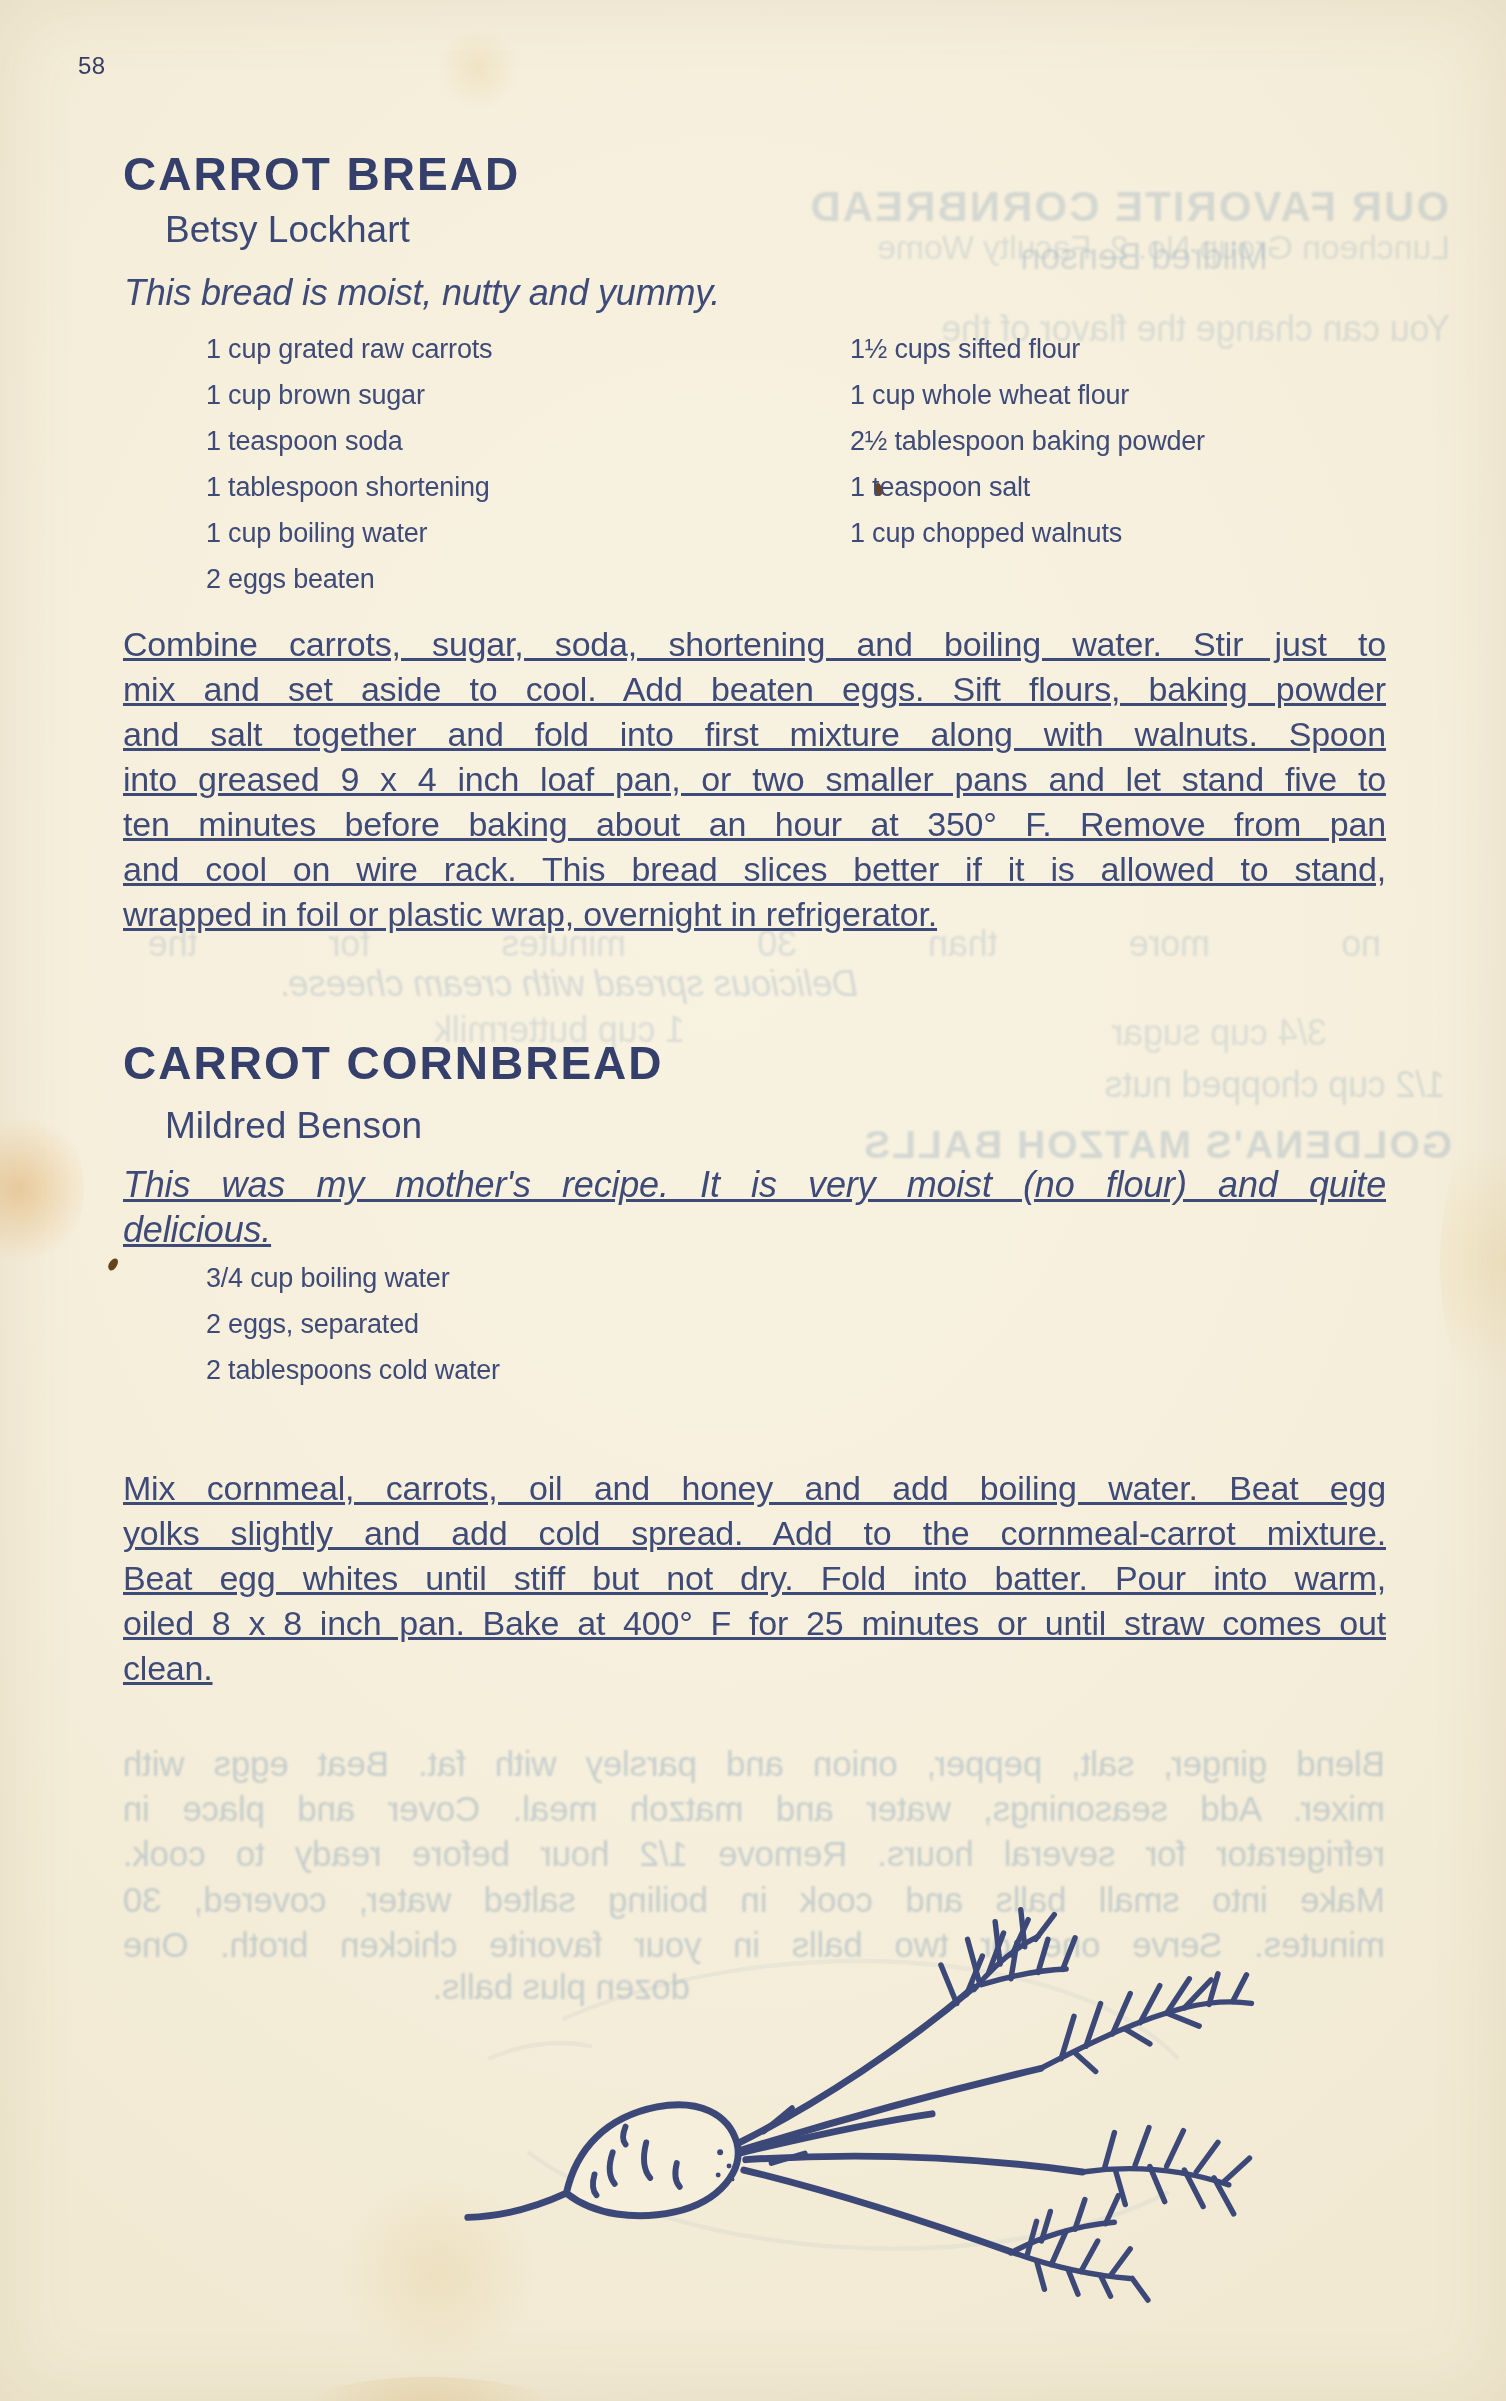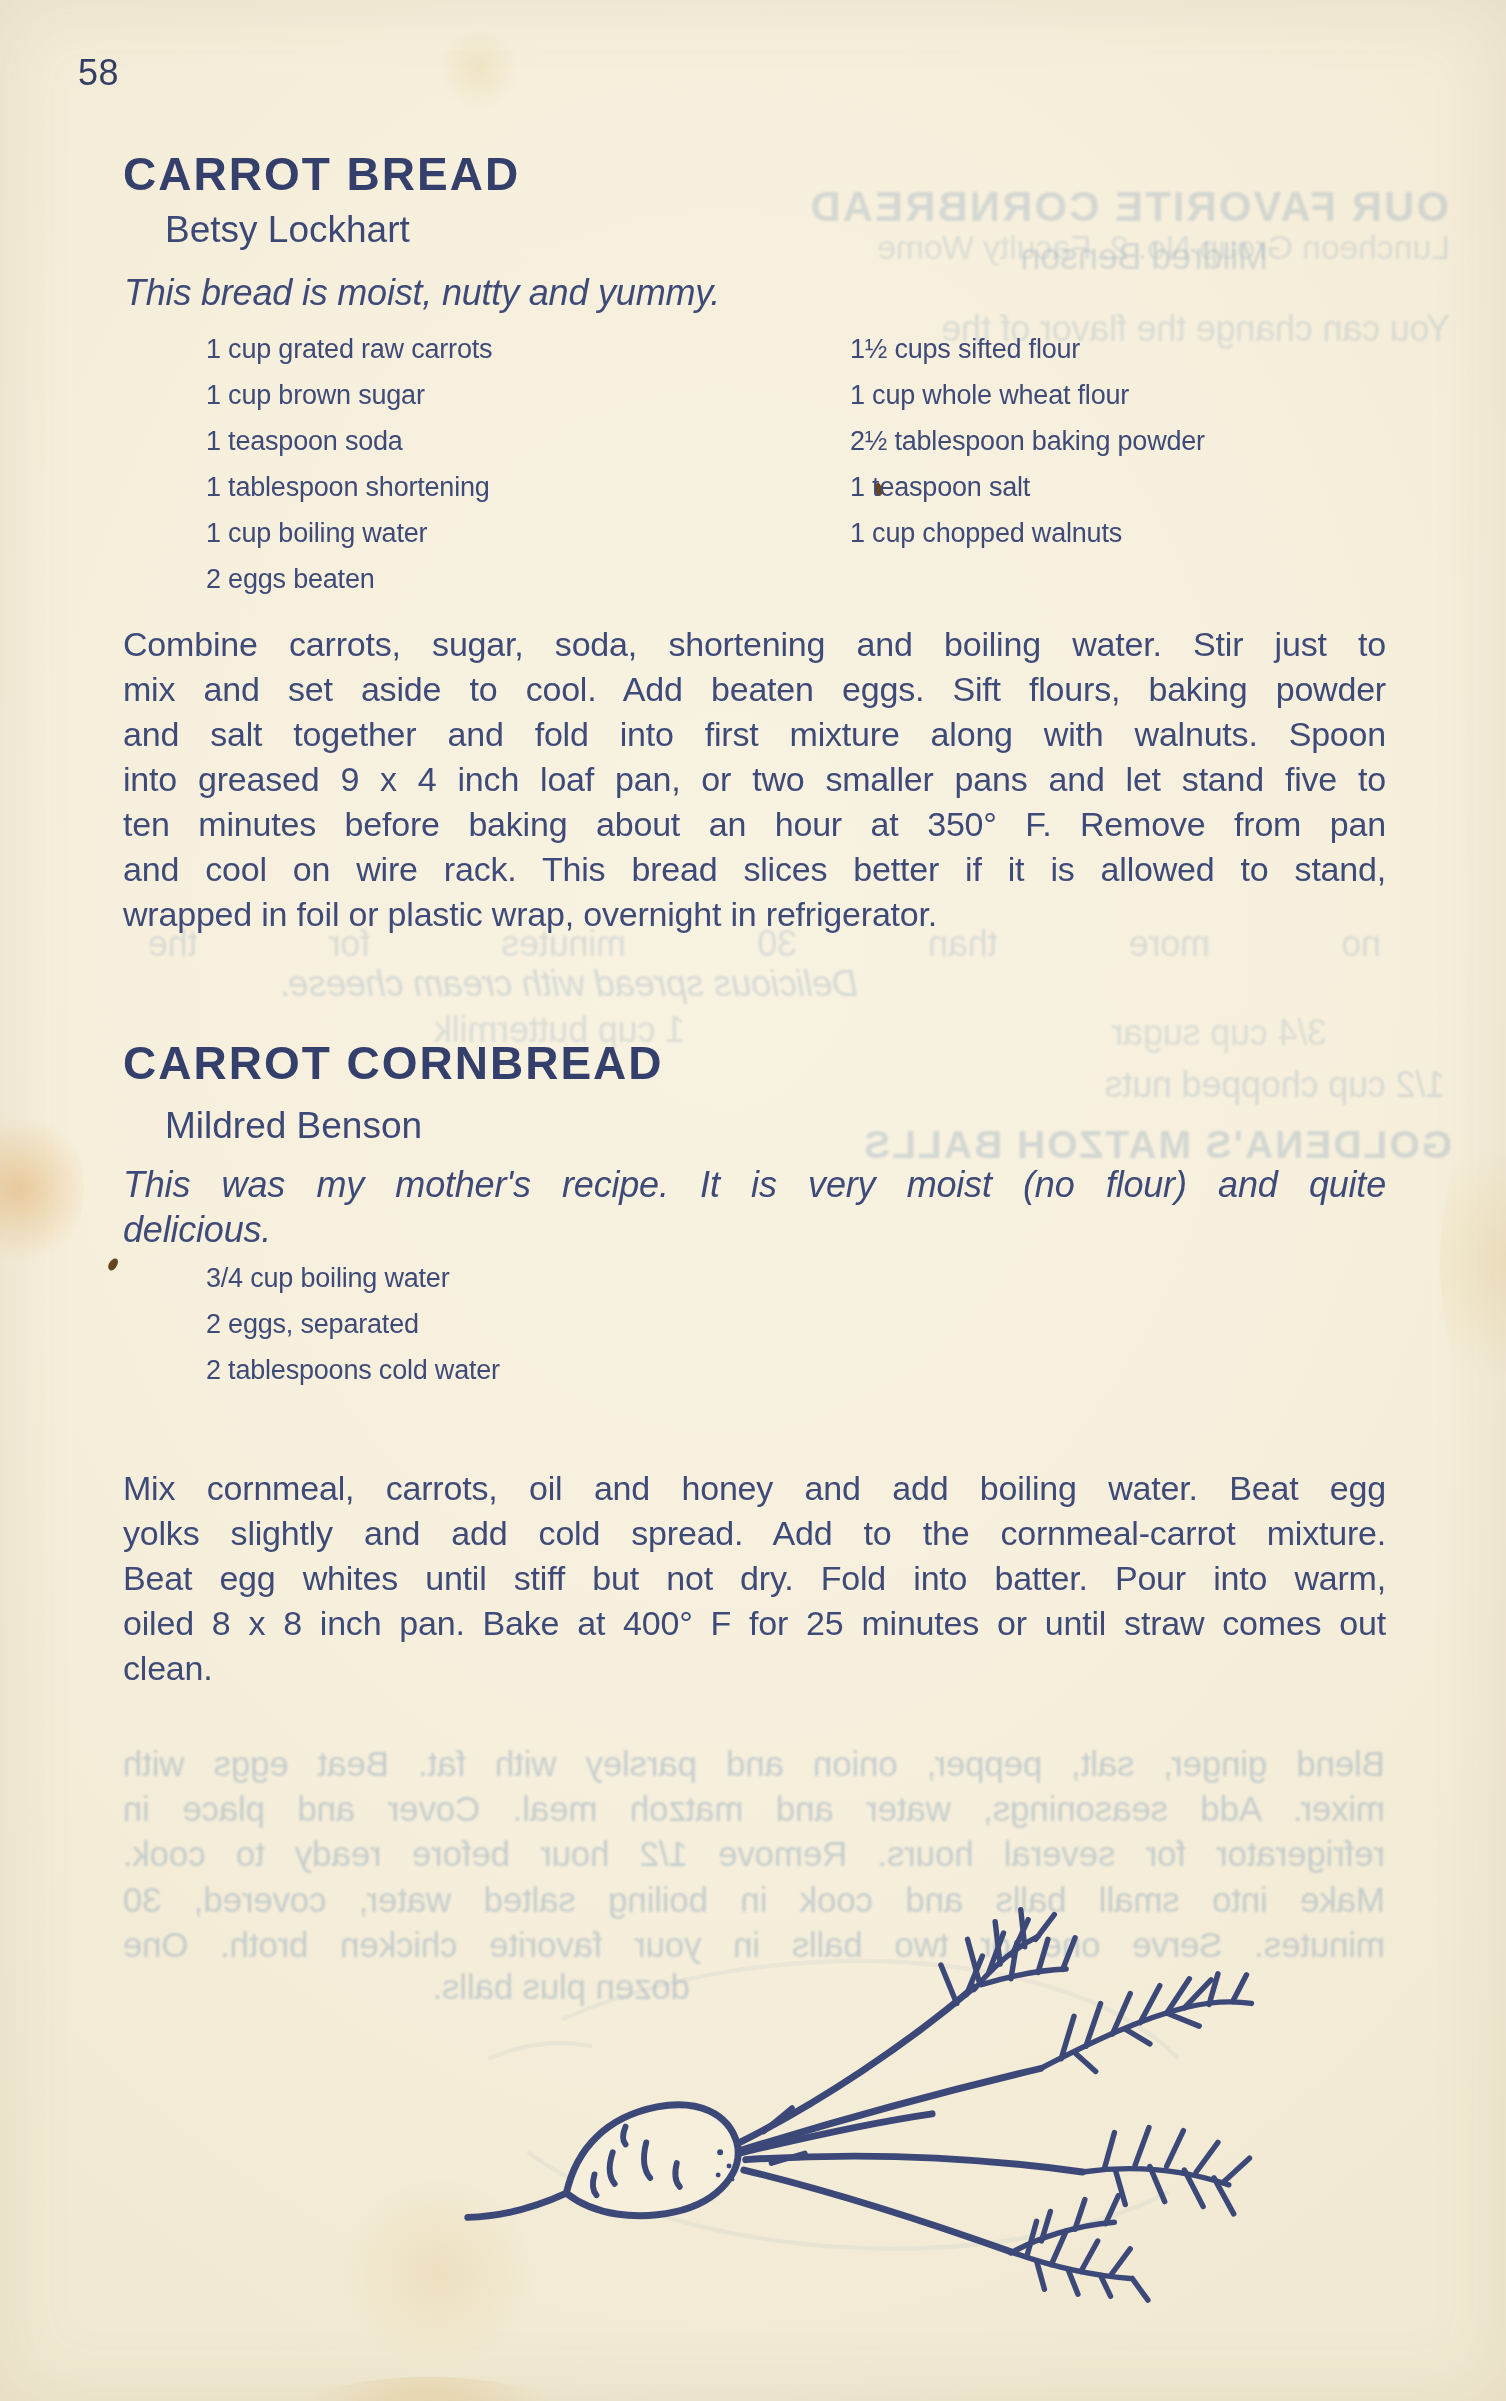--- a/index.html
+++ b/index.html
@@ -11,28 +11,28 @@
     font-family:"Liberation Sans", sans-serif;
     color:#3e4a78;
     overflow:hidden;
     margin:0 auto;
   }
   .page::after{content:'';position:absolute;inset:0;
     box-shadow:inset 0 0 79px rgba(130,100,45,.10);pointer-events:none;}
   .abs{position:absolute;}
 
   
-  .pagenum{font-size:36px;font-weight:400;letter-spacing:0.5px;color:#353f66;}
+  .pagenum{font-size:24px;font-weight:400;letter-spacing:0.5px;color:#353f66;}
   .h1{font-size:46px;font-weight:700;letter-spacing:2px;color:#343f6b;white-space:nowrap;}
   .author{font-size:37px;color:#3c4876;white-space:nowrap;}
   .note1{font-size:36px;font-style:italic;white-space:nowrap;letter-spacing:-0.2px;}
   .ingcols{display:flex;}
   .ing{height:46px;line-height:46px;font-size:27px;letter-spacing:-0.2px;white-space:nowrap;overflow:visible;}
   .para .ln{height:45px;line-height:45px;font-size:34px;letter-spacing:-0.2px;
-    text-align:justify;text-align-last:justify;overflow:hidden;}
+    text-align:justify;text-align-last:justify;overflow:hidden;text-decoration:underline;}
   .para .ln:last-child{text-align-last:left;}
   .para.noteitalic .ln{font-style:italic;font-size:36px;}
 
   
   .bleed-layer{position:absolute;inset:0;pointer-events:none;}
   .bl{position:absolute;transform:scaleX(-1);color:#8ea8bc;
     filter:blur(0.9px);white-space:nowrap;letter-spacing:-0.2px;}
   .blj{white-space:normal;text-align:justify;text-align-last:justify;
     overflow:hidden;height:45px;line-height:45px;}
   .blb{font-weight:700;letter-spacing:2px;}

